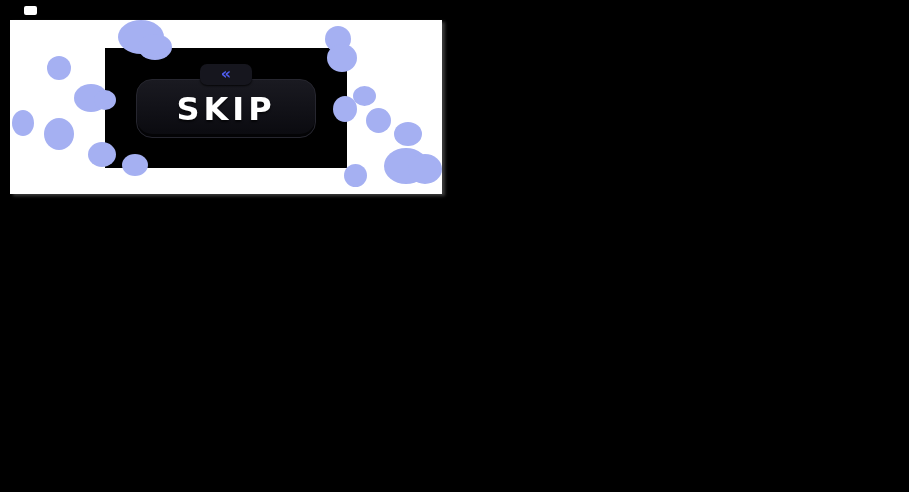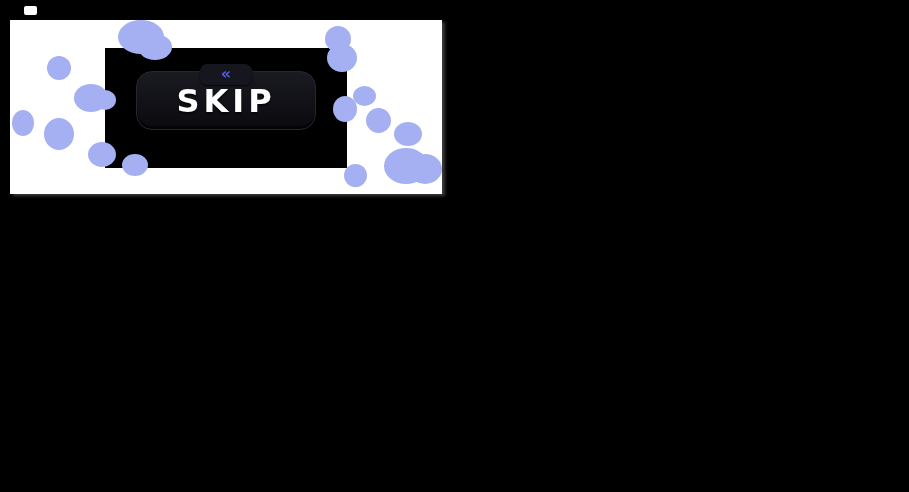--- a/index.html
+++ b/index.html
@@ -74,21 +74,21 @@
   .rewind-glyph {
     color: #4f5df0;
     font-size: 16px;
     font-weight: bold;
     line-height: 1;
     margin-top: -2px;
   }
   .skip-btn {
     position: absolute;
     left: 50%;
-    top: 23px;
+    top: 31px;
     transform: translateX(-50%);
     width: 178px;
     height: 57px;
     background: linear-gradient(#1a1a21, #0a0a0f);
     border: 1px solid #26262f;
     border-radius: 16px;
     display: flex;
     align-items: center;
     justify-content: center;
     z-index: 2;

